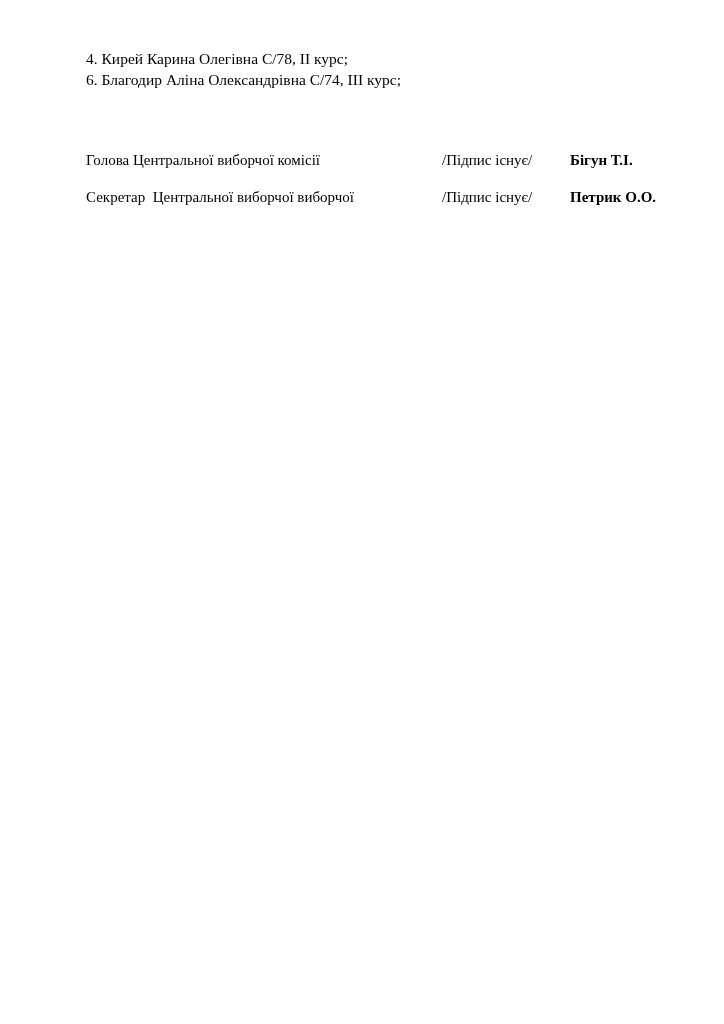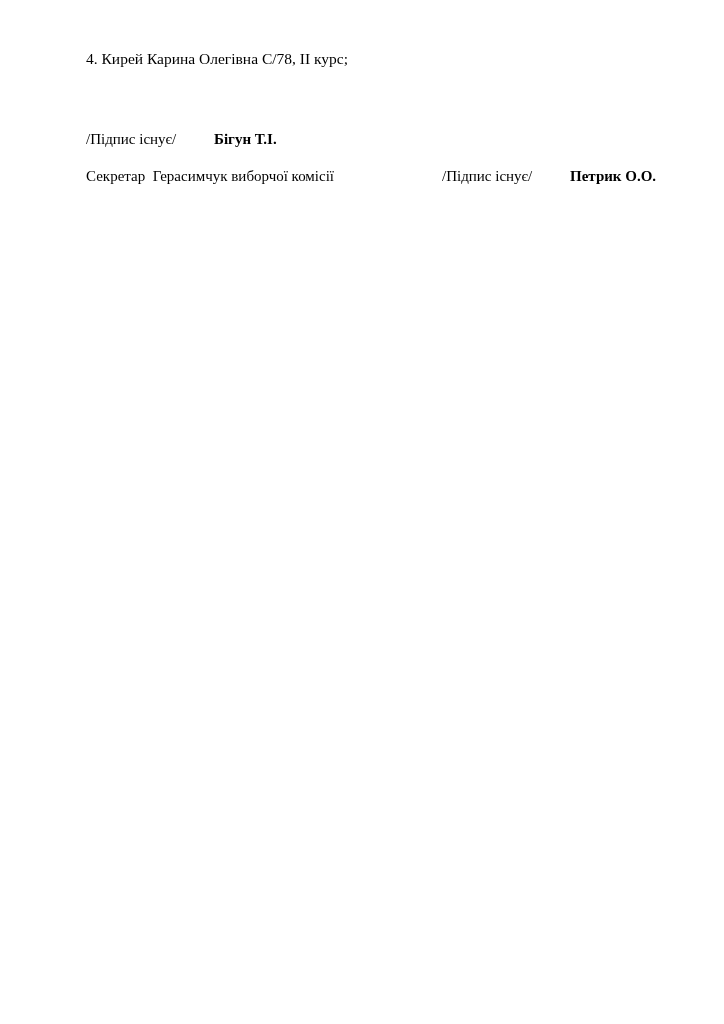--- a/index.html
+++ b/index.html
@@ -55,29 +55,31 @@
     font-weight: bold;
   }
 </style>
 </head>
 <body>
 
 <div class="page">
 
   <ul class="list">
     <li class="list-item">4. Кирей Карина Олегівна С/78, ІІ курс;</li>
+    <li class="list-item">6. Благодир Аліна Олександрівна С/74, ІІІ курс;</li>
   </ul>
 
   <div class="spacer-block"></div>
 
   <div class="signatures">
     <div class="sign-row">
+      <span class="sign-title">Голова Центральної виборчої комісії</span>
       <span class="sign-mark">/Підпис існує/</span>
       <span class="sign-name">Бігун Т.І.</span>
     </div>
     <div class="sign-row">
-      <span class="sign-title">Секретар  Герасимчук виборчої комісії</span>
+      <span class="sign-title">Секретар  Центральної виборчої виборчої</span>
       <span class="sign-mark">/Підпис існує/</span>
       <span class="sign-name">Петрик О.О.</span>
     </div>
   </div>
 
 </div>
 
 </body></html>

